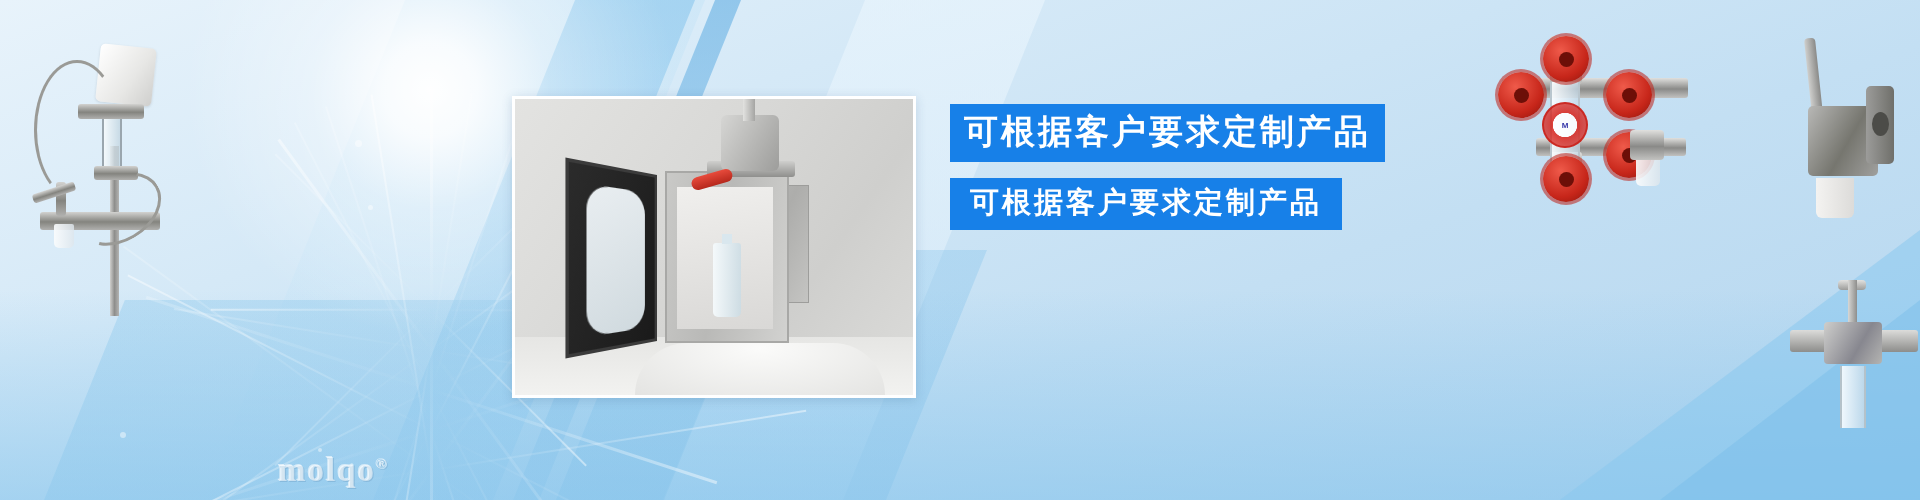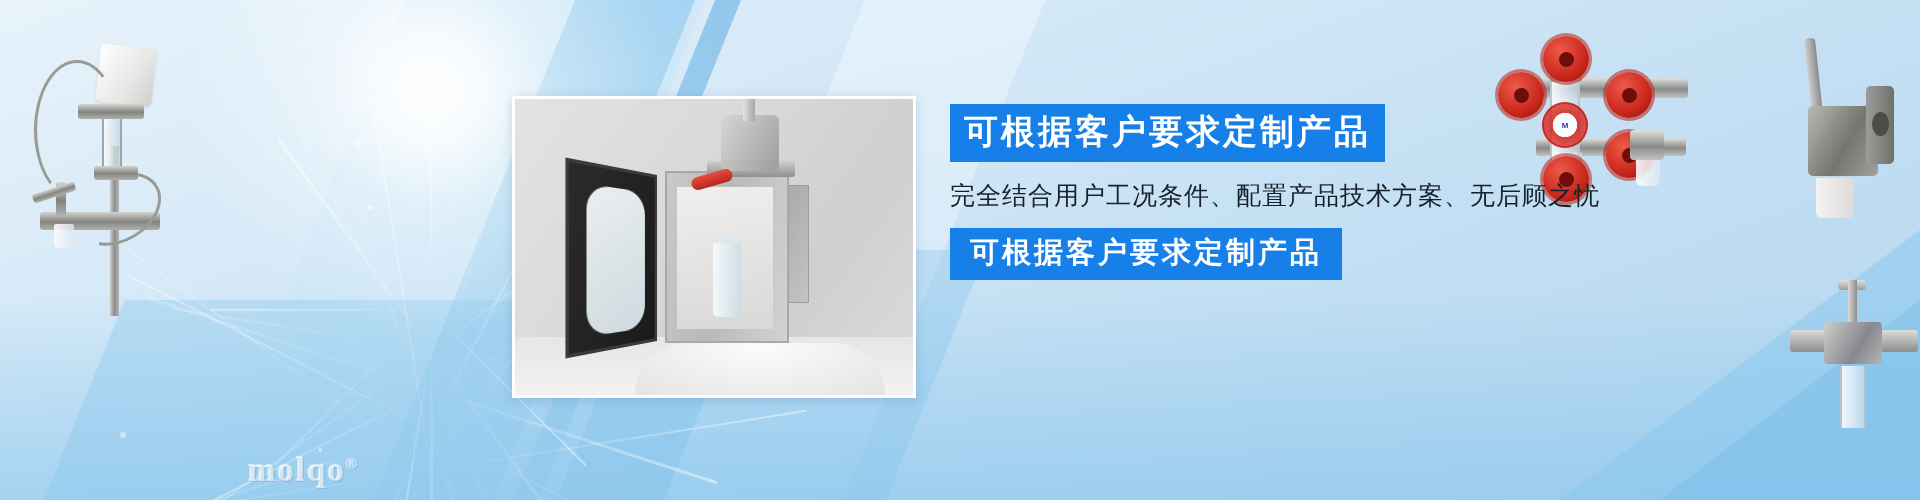--- a/index.html
+++ b/index.html
@@ -135,21 +135,21 @@
   }
   .english {
     margin-top:14px; width:500px;
     font-family:"Liberation Serif", serif;
     font-size:8.5px; line-height:1.75; letter-spacing:.45px;
     color:#6b7f92; text-transform:uppercase;
   }
 
   
   .watermark {
-    position:absolute; left:248px; top:452px;
+    position:absolute; left:278px; top:452px;
     font-family:"Liberation Serif", serif; font-weight:bold;
     font-size:33px; letter-spacing:2px;
     color:rgba(255,255,255,.55);
     text-shadow:1px 1px 0 rgba(120,170,205,.55), -1px -1px 0 rgba(255,255,255,.6);
   }
   .watermark sup { font-size:15px; vertical-align:super; }
 </style>
 </head>
 <body>
 
@@ -272,19 +272,18 @@
     <div class="v2-knob"></div>
     <div class="v2-stem"></div>
     <div class="v2-arm" style="left:0px;width:42px;"></div>
     <div class="v2-arm" style="left:86px;width:42px;"></div>
     <div class="v2-body"></div>
     <div class="v2-glass"></div>
   </div>
 
   <div class="textblock">
     <div><span class="headline">可根据客户要求定制产品</span></div>
-    <div class="subline">完全结合用户工况条件、配置产品技术方案、无后顾之忧</div>
     <div><span class="headline2">可根据客户要求定制产品</span></div>
   </div>
 
   <div class="watermark"><span>molqo</span><sup>®</sup></div>
 
 </div>
 
 </body></html>

